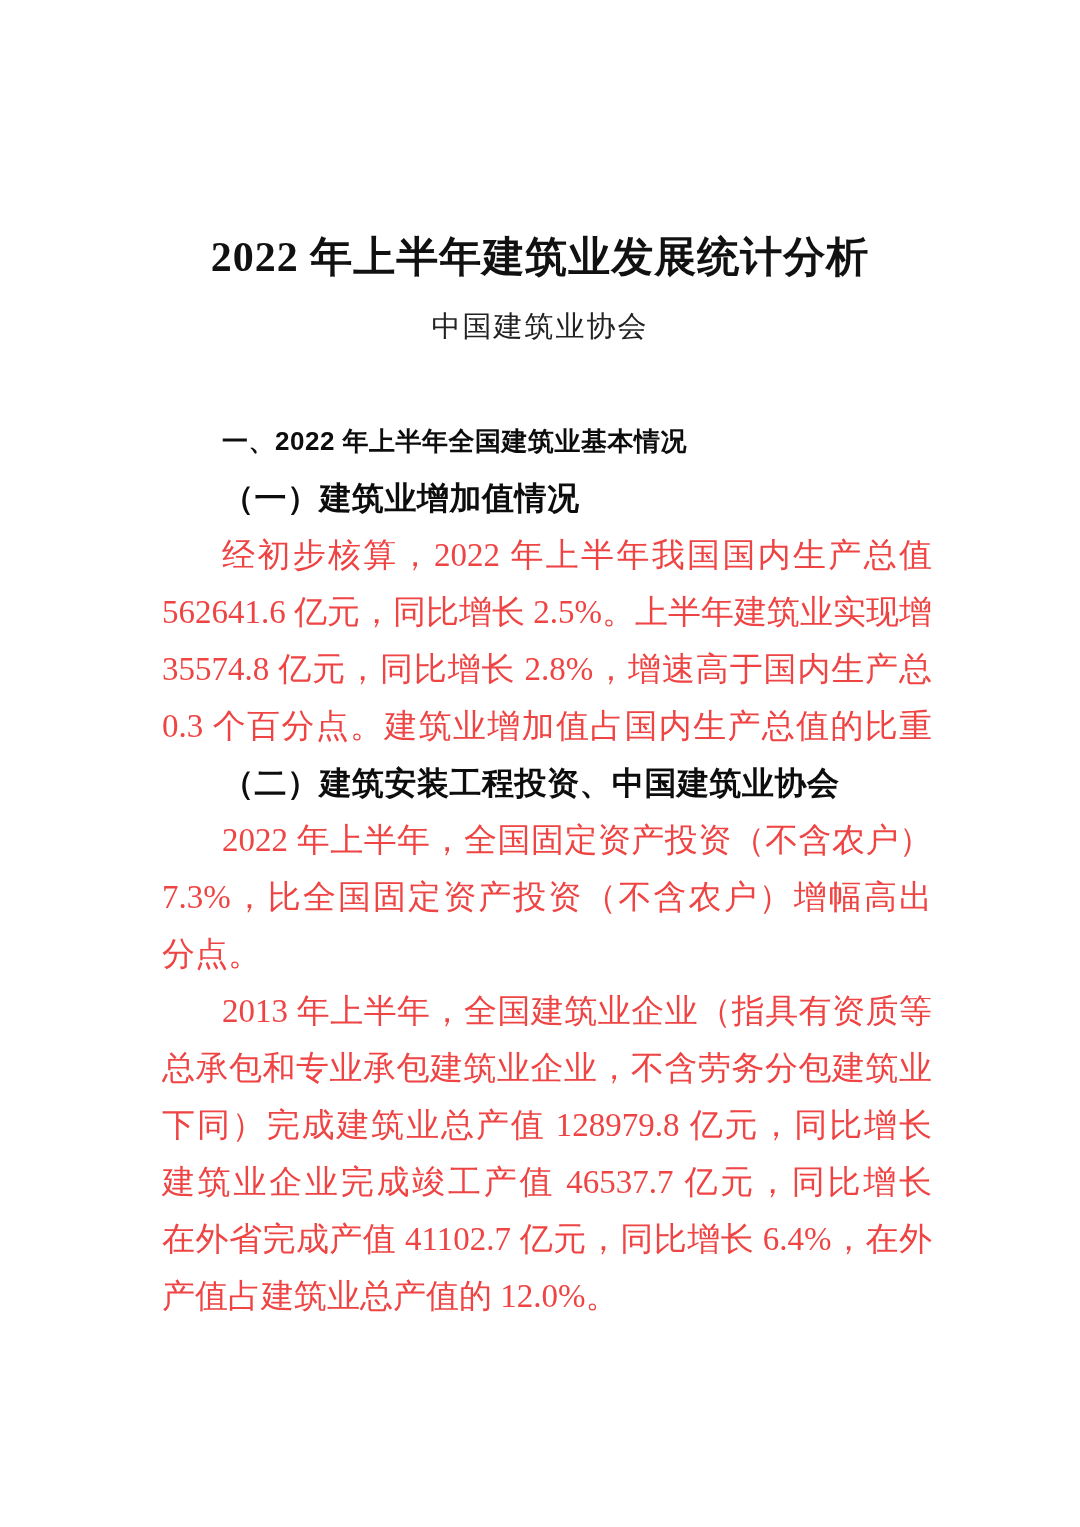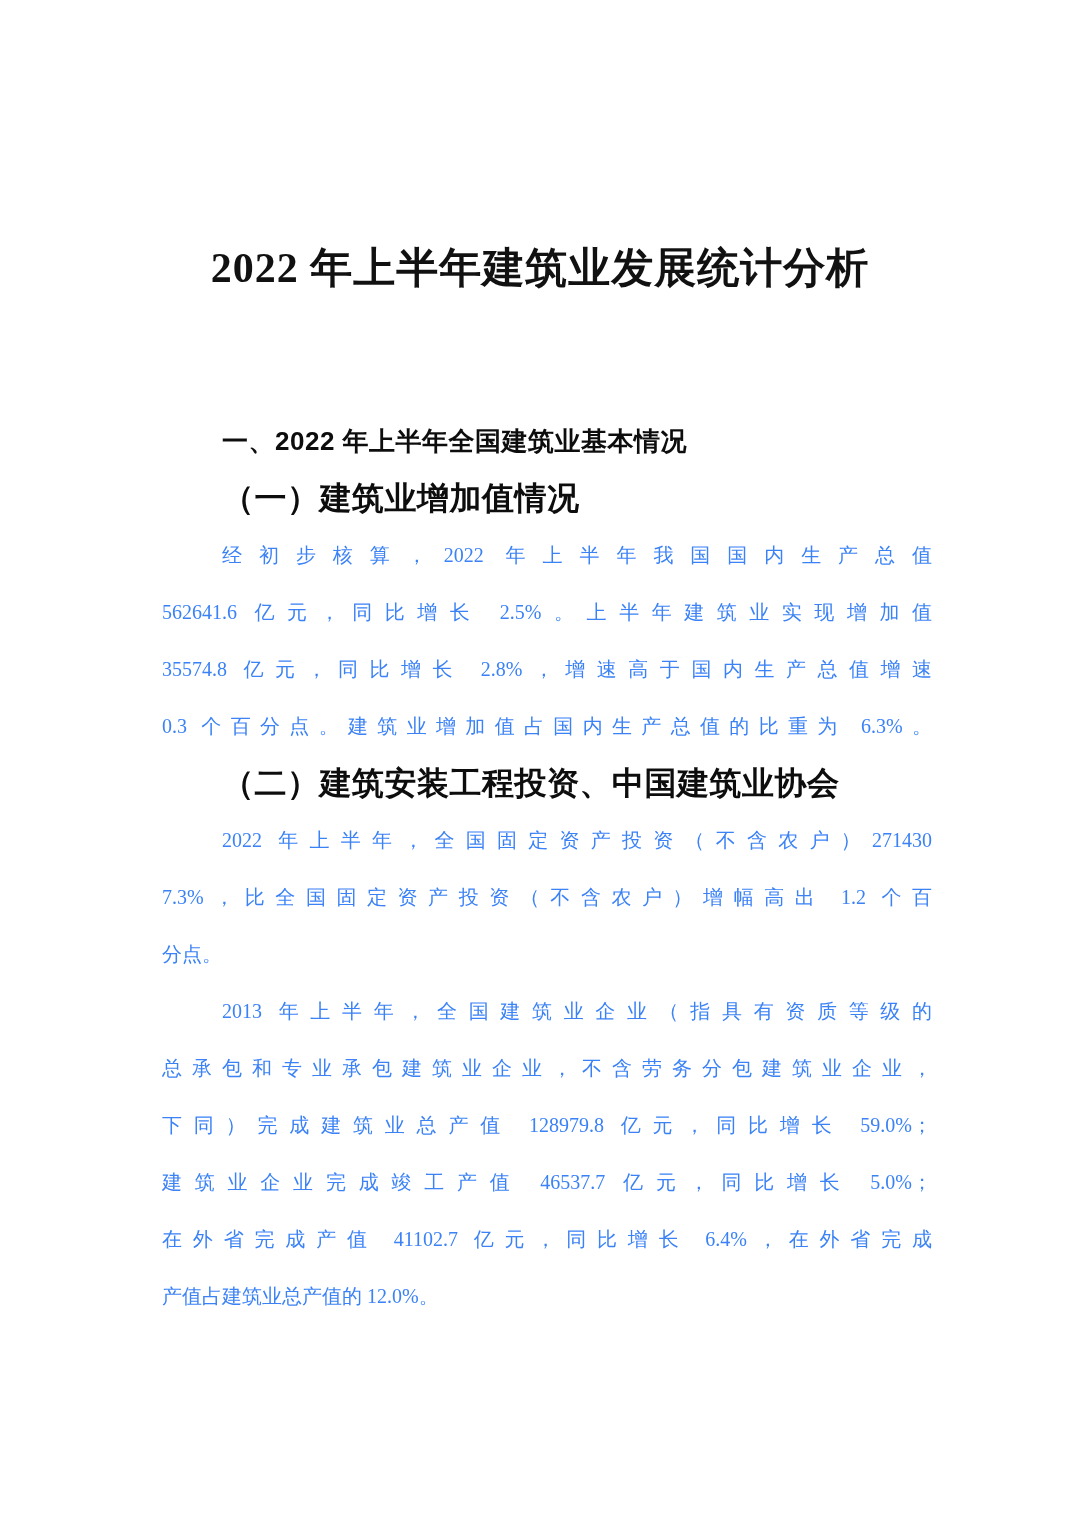--- a/index.html
+++ b/index.html
@@ -16,21 +16,21 @@
     font-family: "Liberation Serif", "DejaVu Serif", serif;
     overflow: hidden;
   }
   .title {
     position: absolute;
     left: 0;
     right: 0;
     top: 225px;
     height: 62px;
     line-height: 62px;
-    margin: 12px;
+    margin: 1px;
     text-align: center;
     font-size: 42px;
     font-weight: 700;
     letter-spacing: 1px;
     color: #111111;
   }
   .subtitle {
     position: absolute;
     left: 0;
     right: 0;
@@ -45,26 +45,26 @@
   }
   .body-block {
     position: absolute;
     left: 162px;
     top: 413px;
     width: 770px;
   }
   .line {
     height: 57px;
     line-height: 57px;
-    font-size: 20px;
+    font-size: 33px;
     overflow: hidden;
     text-align: justify;
     text-align-last: justify;
     text-justify: inter-ideograph;
-    color: #3b82f6;
+    color: #ef4444;
   }
   .line.indent {
     padding-left: 60px;
   }
   .line.plain {
     text-align: right;
     text-align-last: left;
   }
   .heading {
     height: 57px;
@@ -88,20 +88,21 @@
     text-align: center;
   }
 </style>
 </head>
 <body>
 
 <div class="page">
 
   <h1 class="title">2022 年上半年建筑业发展统计分析</h1>
 
+  <div class="subtitle">中国建筑业协会</div>
 
   <div class="body-block">
 
     <div class="heading h-sec">一、2022 年上半年全国建筑业基本情况</div>
 
     <div class="heading h-sub">（一）建筑业增加值情况</div>
 
     <div class="line indent">经初步核算，2022 年上半年我国国内生产总值</div>
     <div class="line">562641.6 亿元，同比增长 2.5%。上半年建筑业实现增加值</div>
     <div class="line">35574.8 亿元，同比增长 2.8%，增速高于国内生产总值增速</div>

